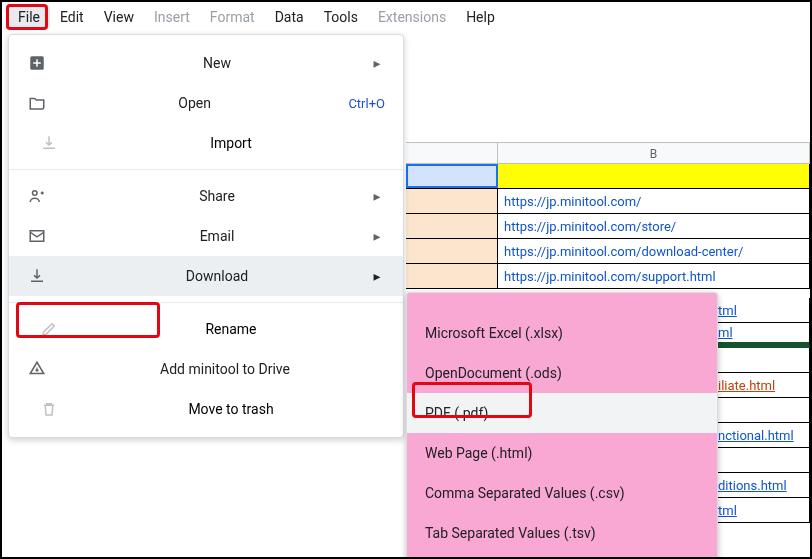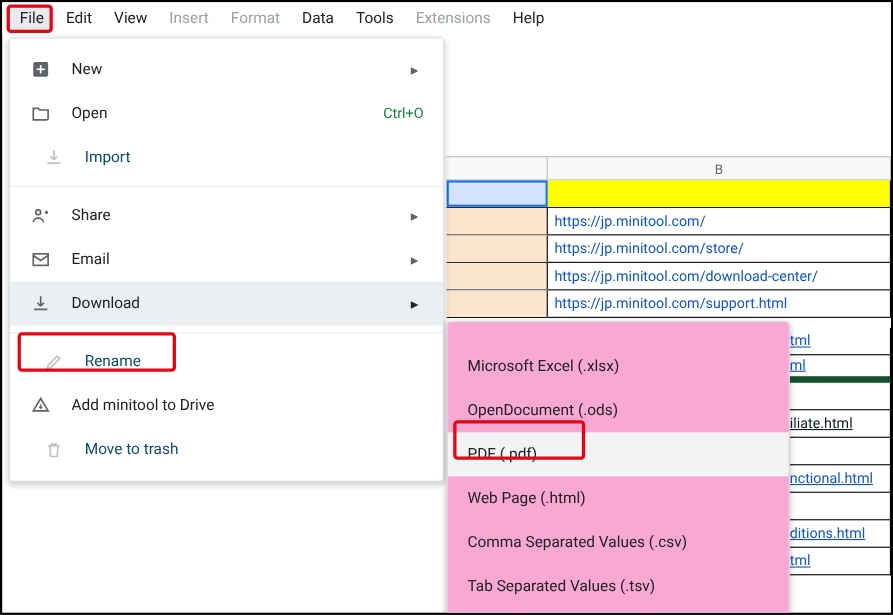--- a/index.html
+++ b/index.html
@@ -52,25 +52,25 @@
   .panel1 {
     position:absolute; left:6px; top:32px; width:396px;
     background:#fff; border:1px solid #dadce0; border-radius:4px;
     box-shadow:0 2px 6px rgba(0,0,0,.2);
     padding:8px 0;
   }
   .panel1 .row {
     height:40px; display:flex; align-items:center; padding:0 18px;
     color:#202124;
   }
-  .panel1 .row.disabled { color:#0c4a6e;margin-left:12px; }
+  .panel1 .row.disabled { color:#000000;margin-left:12px; }
   .panel1 .row.hover { background:#eceff1; }
   .panel1 .ic { width:20px; height:20px; margin-right:18px; display:flex; align-items:center; justify-content:center; }
-  .panel1 .lbl { flex:1; }
-  .panel1 .shortcut { color:#15803d; font-size:13px;margin-left:24px; }
+  .panel1 .lbl { flex:1;text-align:center; }
+  .panel1 .shortcut { color:#1d4ed8; font-size:13px;margin-left:24px; }
   .panel1 .chev { width:16px; text-align:center; color:#5f6368; }
   .panel1 .sep { height:1px; background:#e8eaed; margin:6px 0; }
 
   
   .panel2 {
     position:absolute; left:404px; top:290px; width:312px;
     background:#f9a8d4; border:1px solid #dadce0; border-radius:4px;
     box-shadow:0 2px 6px rgba(0,0,0,.25);
     padding:20px 0;
   }
@@ -135,21 +135,21 @@
 
 <div style="position:absolute; left:716px; top:296px; width:92px;">
   <div style="height:25px; display:flex; align-items:center; border-bottom:1px solid #000; border-right:1px solid #000;">
       <a style="color:#1155cc;text-decoration:underline;font-size:13px;">tml</a>
     </div>
   <div style="height:25px; display:flex; align-items:center; border-bottom:6px solid #14532d; border-right:1px solid #000;">
       <a style="color:#1155cc;text-decoration:underline;font-size:13px;">ml</a>
     </div>
   <div style="height:25px; border-bottom:1px solid #000; border-right:1px solid #000;"></div>
   <div style="height:25px; display:flex; align-items:center; border-bottom:1px solid #000; border-right:1px solid #000;">
-      <a style="color:#0f172a;text-decoration:underline;font-size:13px;">iliate.html</a>
+      <a style="color:#c2410c;text-decoration:underline;font-size:13px;">iliate.html</a>
     </div>
   <div style="height:25px; border-bottom:1px solid #000; border-right:1px solid #000;"></div>
   <div style="height:25px; display:flex; align-items:center; border-bottom:1px solid #000; border-right:1px solid #000;">
       <a style="color:#1155cc;text-decoration:underline;font-size:13px;">nctional.html</a>
     </div>
   <div style="height:25px; border-bottom:1px solid #000; border-right:1px solid #000;"></div>
   <div style="height:25px; display:flex; align-items:center; border-bottom:1px solid #000; border-right:1px solid #000;">
       <a style="color:#1155cc;text-decoration:underline;font-size:13px;">ditions.html</a>
     </div>
   <div style="height:25px; display:flex; align-items:center; border-bottom:1px solid #000; border-right:1px solid #000;">

